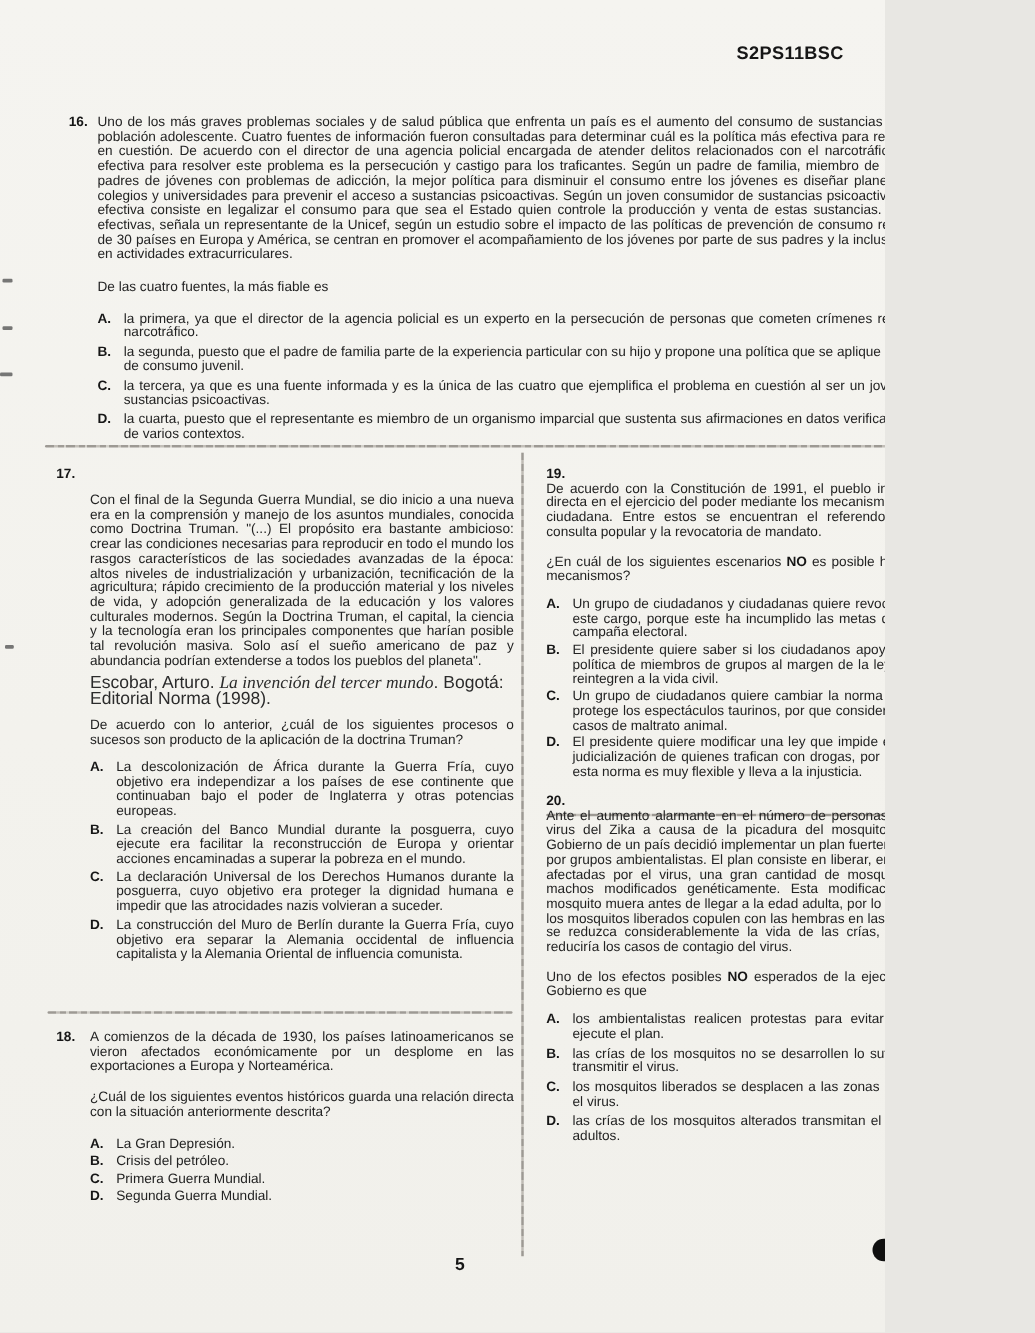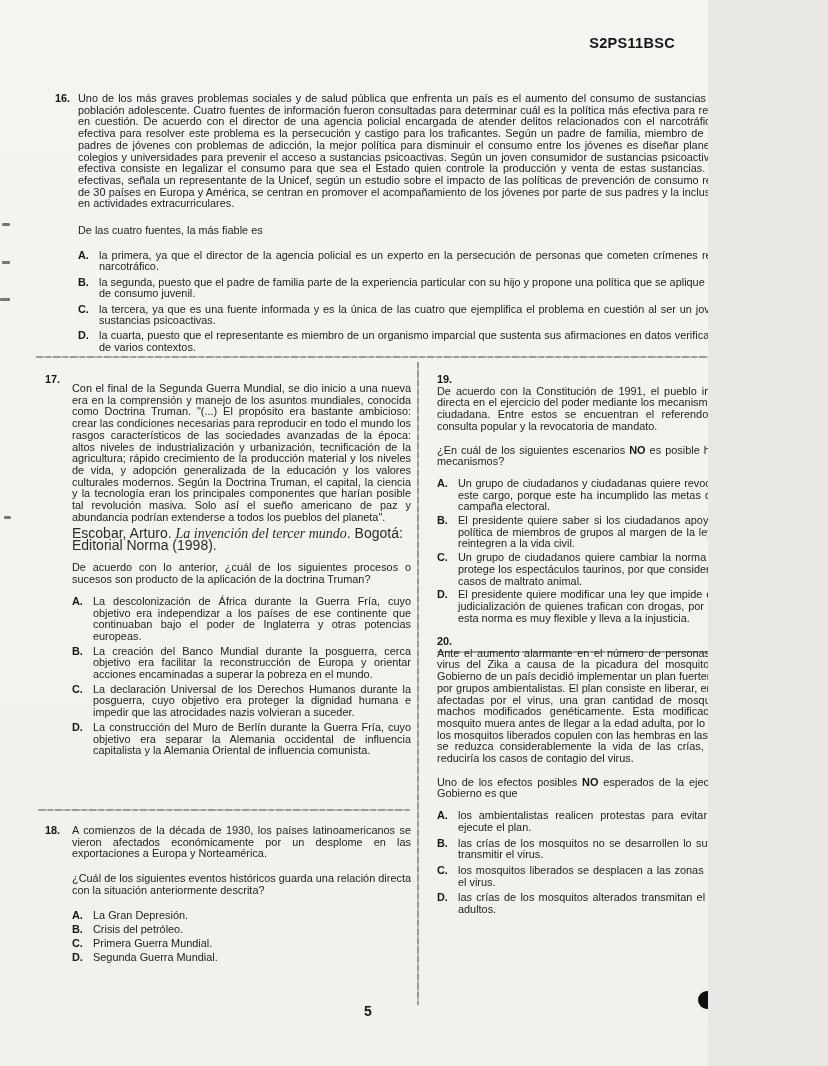--- a/index.html
+++ b/index.html
@@ -28,21 +28,21 @@
   .q16 .qnum{width:23px;}
   .q16 .stem{margin-top:15px;}
   .q16 .opts{margin-top:13px;}
   .q16 .opt{margin-top:3.5px;}
   
   .q17{position:absolute;left:45px;top:374px;width:366px;}
   .q18{position:absolute;left:45px;top:825px;width:366px;}
   .q19{position:absolute;left:437px;top:374px;width:362px;flex-direction:column;}
   .q20{position:absolute;left:437px;top:636px;width:362px;flex-direction:column;}
   .colq .qnum{width:27px;}
-  .quote{margin-top:9px;text-align:justify;}
+  .quote{margin-top:21px;text-align:justify;}
   .source{margin-top:5px;font-size:14px;line-height:10.5px;color:#2b2b2b;}
   .stem2{margin-top:12px;text-align:justify;}
   .opts2{margin-top:10px;}
   .q19 .opt{margin-top:2px;}
   .q20 .opt{margin-top:4px;}
   .q18 .stem2{margin-top:13px;}
   .q18 .opts2{margin-top:13px;}
   .q18 .opt{margin-top:2.5px;}
   
   .hdiv{
@@ -115,21 +115,21 @@
       <div class="quote">Con el final de la Segunda Guerra Mundial, se dio inicio a una nueva era en la comprensión y manejo de los asuntos mundiales, conocida como Doctrina Truman. "(...) El propósito era bastante ambicioso: crear las condiciones necesarias para reproducir en todo el mundo los rasgos característicos de las sociedades avanzadas de la época: altos niveles de industrialización y urbanización, tecnificación de la agricultura; rápido crecimiento de la producción material y los niveles de vida, y adopción generalizada de la educación y los valores culturales modernos. Según la Doctrina Truman, el capital, la ciencia y la tecnología eran los principales componentes que harían posible tal revolución masiva. Solo así el sueño americano de paz y abundancia podrían extenderse a todos los pueblos del planeta".</div>
       <div class="source"><span>Escobar, Arturo. </span><span class="it">La invención del tercer mundo</span><span>. Bogotá: Editorial Norma (1998).</span></div>
       <div class="stem2">De acuerdo con lo anterior, ¿cuál de los siguientes procesos o sucesos son producto de la aplicación de la doctrina Truman?</div>
       <div class="opts2">
         <div class="opt">
           <span class="letter">A.</span>
           <div class="otext">La descolonización de África durante la Guerra Fría, cuyo objetivo era independizar a los países de ese continente que continuaban bajo el poder de Inglaterra y otras potencias europeas.</div>
         </div>
         <div class="opt">
           <span class="letter">B.</span>
-          <div class="otext">La creación del Banco Mundial durante la posguerra, cerca objetivo era facilitar la reconstrucción de Europa y orientar acciones encaminadas a superar la pobreza en el mundo.</div>
+          <div class="otext">La creación del Banco Mundial durante la posguerra, cuyo ejecute era facilitar la reconstrucción de Europa y orientar acciones encaminadas a superar la pobreza en el mundo.</div>
         </div>
         <div class="opt">
           <span class="letter">C.</span>
           <div class="otext">La declaración Universal de los Derechos Humanos durante la posguerra, cuyo objetivo era proteger la dignidad humana e impedir que las atrocidades nazis volvieran a suceder.</div>
         </div>
         <div class="opt">
           <span class="letter">D.</span>
           <div class="otext">La construcción del Muro de Berlín durante la Guerra Fría, cuyo objetivo era separar la Alemania occidental de influencia capitalista y la Alemania Oriental de influencia comunista.</div>
         </div>
       </div>

